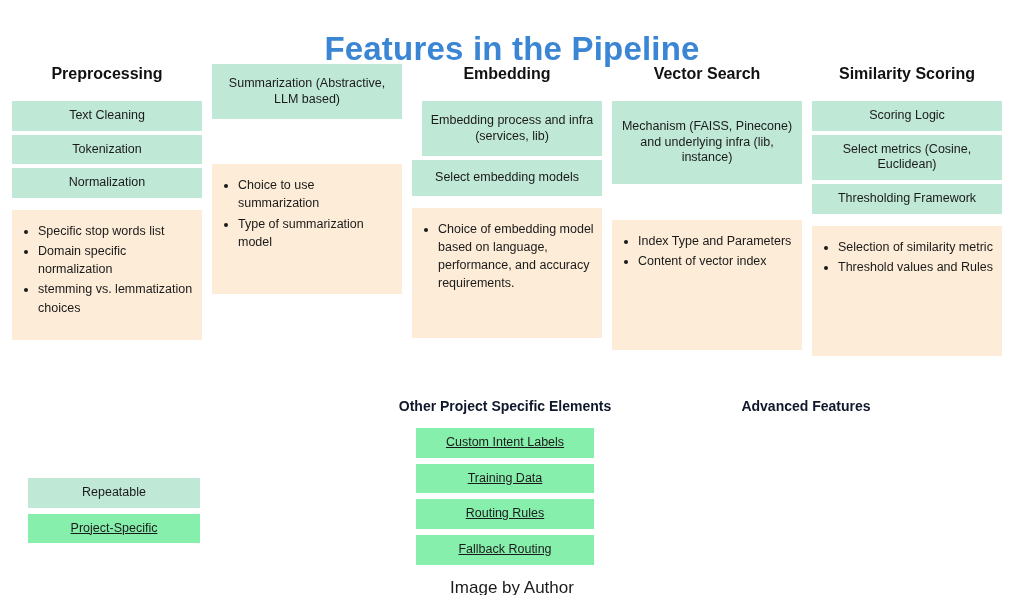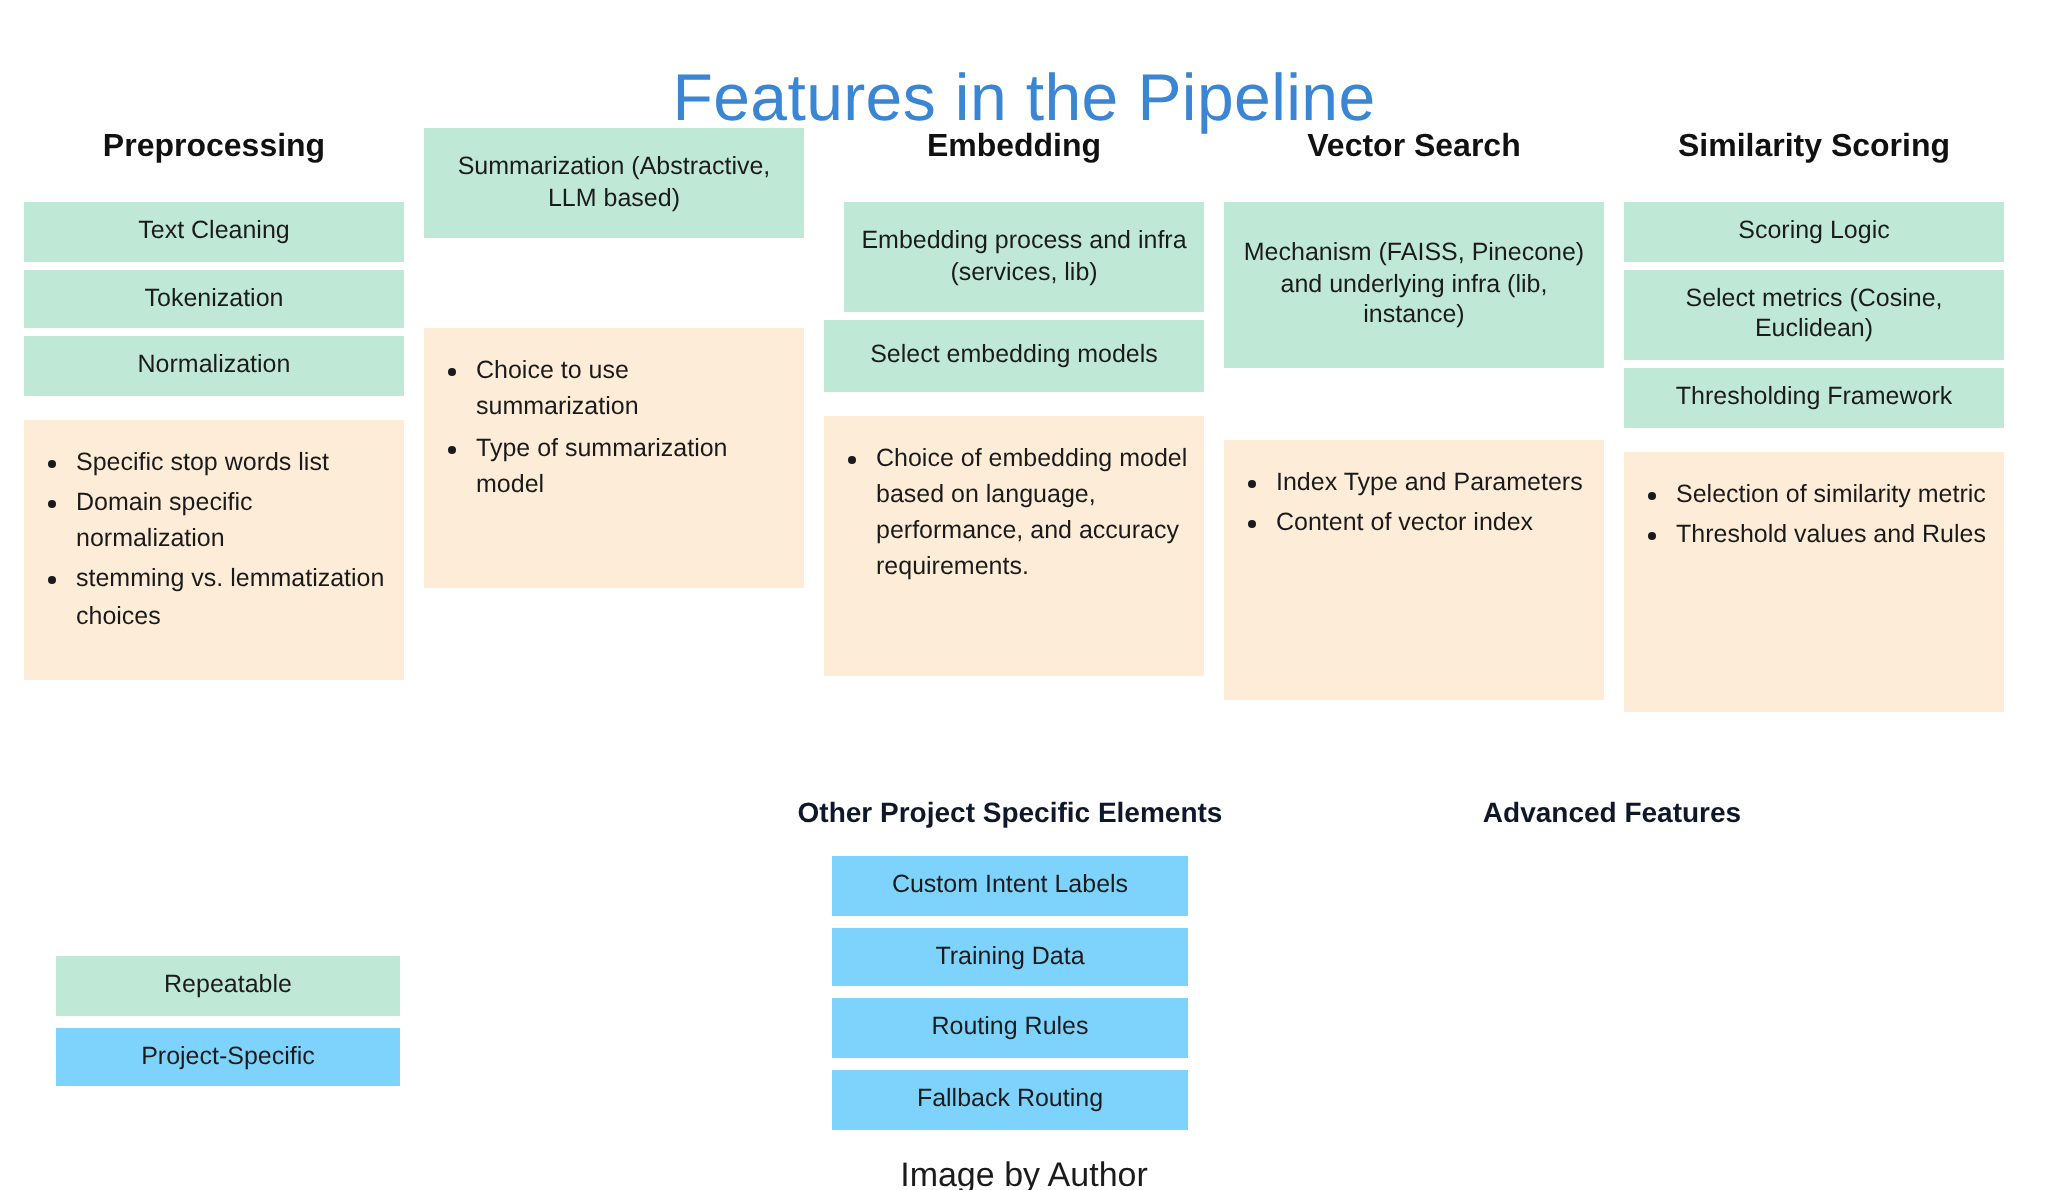--- a/index.html
+++ b/index.html
@@ -16,21 +16,21 @@
     overflow: hidden;
   }
   .page-title {
     position: absolute;
     top: 8px;
     left: 0;
     width: 1024px;
     text-align: center;
     font-size: 33px;
     color: #3a86d4;
-    font-weight: normal;
+    font-weight: bold;
     letter-spacing: 0.2px;
   }
   .columns {
     position: absolute;
     top: 64px;
     left: 12px;
     width: 1000px;
     display: flex;
     gap: 10px;
   }
@@ -48,21 +48,21 @@
     line-height: 1.2;
   }
   .chip {
     font-size: 12.5px;
     text-align: center;
     padding: 7px 2px;
     line-height: 1.25;
     margin-bottom: 4px;
   }
   .chip.green { background: #bfe8d7; color: #1b1b1b; }
-  .chip.peach { background: #7dd3fc; color: #1b1b1b; }
+  .chip.peach { background: #86efac; color: #1b1b1b; text-decoration: underline; }
   .chip-group { margin-bottom: 0; }
   .notes {
     background: #fdecd7;
     margin-top: 8px;
     padding: 12px 8px 12px 8px;
     font-size: 12.5px;
     line-height: 1.45;
     box-sizing: border-box;
   }
   .notes ul {

